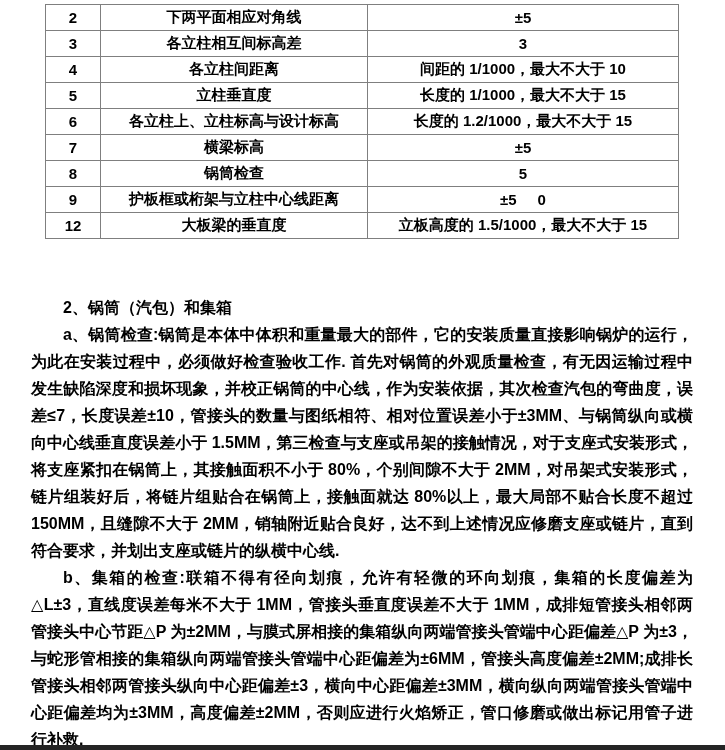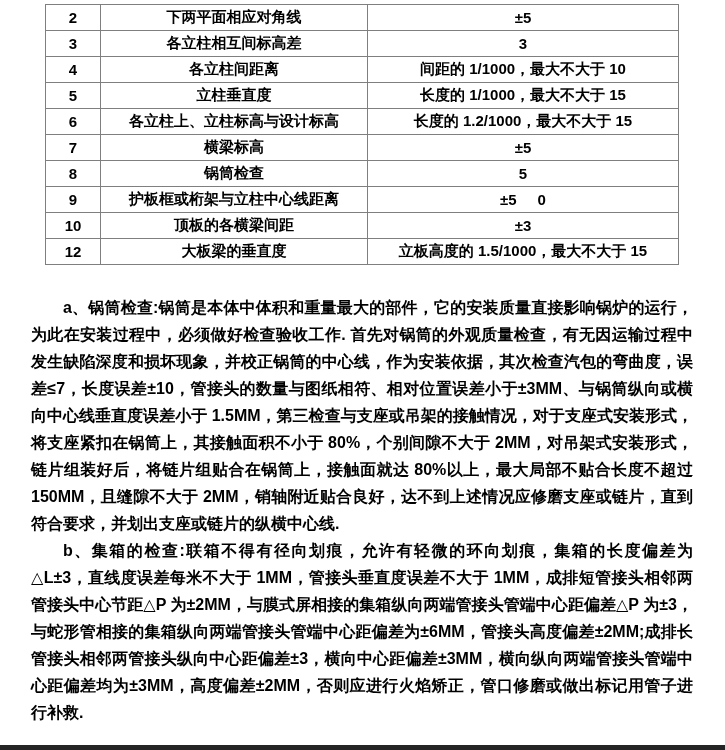--- a/index.html
+++ b/index.html
@@ -112,32 +112,28 @@
         <td>8</td>
         <td>锅筒检查</td>
         <td>5</td>
       </tr>
       <tr>
         <td>9</td>
         <td>护板框或桁架与立柱中心线距离</td>
         <td>±5     0</td>
       </tr>
       <tr>
-        <td>10</td>
-        <td>顶板的各横梁间距</td>
-        <td>±3</td>
-      </tr>
-      <tr>
         <td>12</td>
         <td>大板梁的垂直度</td>
         <td>立板高度的 1.5/1000，最大不大于 15</td>
       </tr>
     </tbody>
   </table>
 
   <div class="text-block">
+    <p>2、锅筒（汽包）和集箱</p>
     <p>a、锅筒检查:锅筒是本体中体积和重量最大的部件，它的安装质量直接影响锅炉的运行，为此在安装过程中，必须做好检查验收工作. 首先对锅筒的外观质量检查，有无因运输过程中发生缺陷深度和损坏现象，并校正锅筒的中心线，作为安装依据，其次检查汽包的弯曲度，误差≤7，长度误差±10，管接头的数量与图纸相符、相对位置误差小于±3MM、与锅筒纵向或横向中心线垂直度误差小于 1.5MM，第三检查与支座或吊架的接触情况，对于支座式安装形式，将支座紧扣在锅筒上，其接触面积不小于 80%，个别间隙不大于 2MM，对吊架式安装形式，链片组装好后，将链片组贴合在锅筒上，接触面就达 80%以上，最大局部不贴合长度不超过 150MM，且缝隙不大于 2MM，销轴附近贴合良好，达不到上述情况应修磨支座或链片，直到符合要求，并划出支座或链片的纵横中心线.</p>
     <p>b、集箱的检查:联箱不得有径向划痕，允许有轻微的环向划痕，集箱的长度偏差为△L±3，直线度误差每米不大于 1MM，管接头垂直度误差不大于 1MM，成排短管接头相邻两管接头中心节距△P 为±2MM，与膜式屏相接的集箱纵向两端管接头管端中心距偏差△P 为±3，与蛇形管相接的集箱纵向两端管接头管端中心距偏差为±6MM，管接头高度偏差±2MM;成排长管接头相邻两管接头纵向中心距偏差±3，横向中心距偏差±3MM，横向纵向两端管接头管端中心距偏差均为±3MM，高度偏差±2MM，否则应进行火焰矫正，管口修磨或做出标记用管子进行补救.</p>
   </div>
 
   <div class="bottom-bar"></div>
 
 </div>
 
 </body></html>

